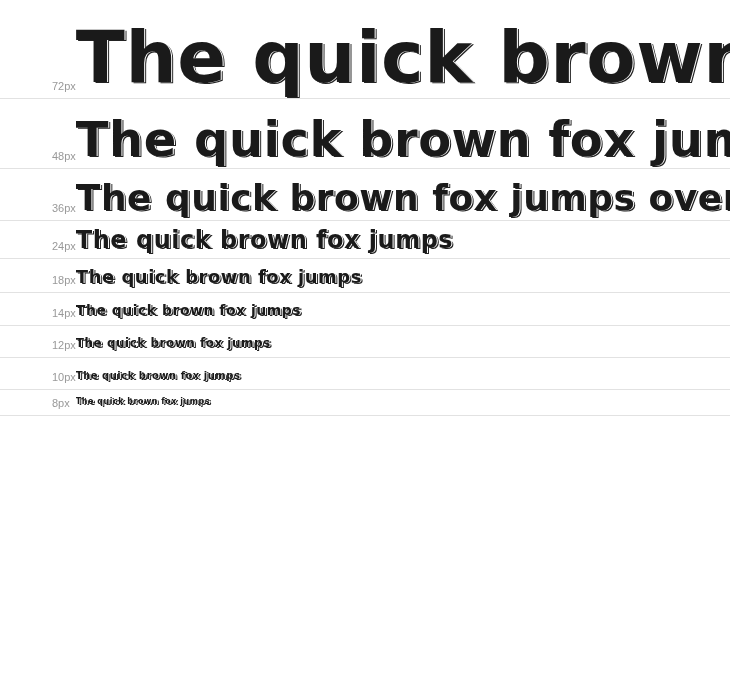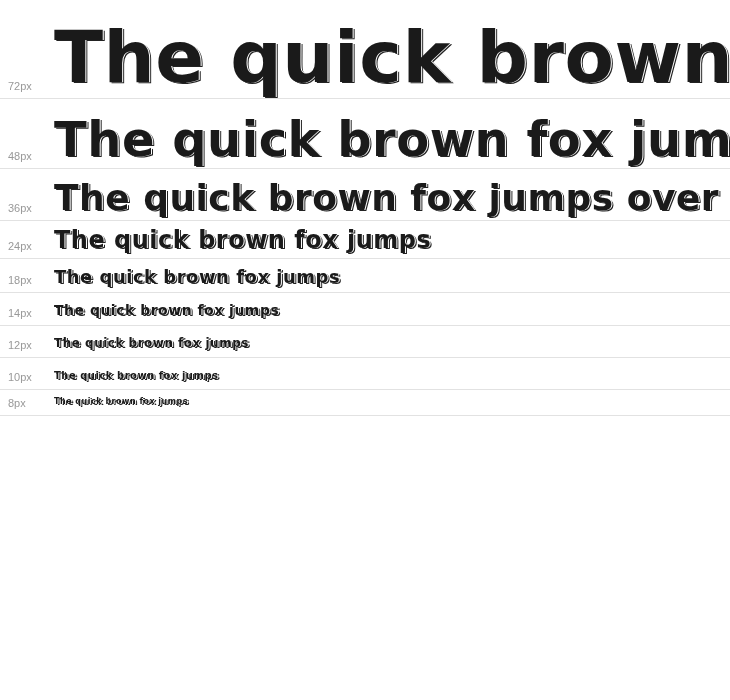--- a/index.html
+++ b/index.html
@@ -29,20 +29,21 @@
     text-align: left;
     white-space: nowrap;
   }
   .size-label {
     font-family: "Liberation Sans", sans-serif;
     font-size: 11px;
     color: #999999;
     line-height: 1;
     display: inline-block;
     padding-bottom: 6px;
+    margin-left: 44px;
   }
   .sample-cell {
     padding: 0;
     vertical-align: bottom;
     overflow: hidden;
     white-space: nowrap;
   }
   .sample-text {
     font-family: "DejaVu Sans", sans-serif;
     font-weight: bold;

